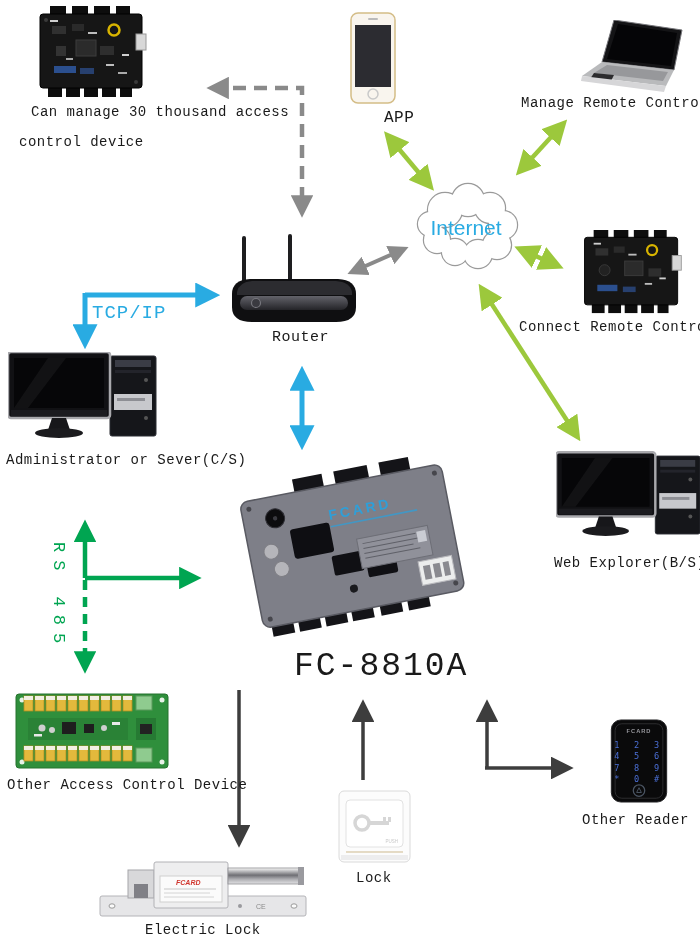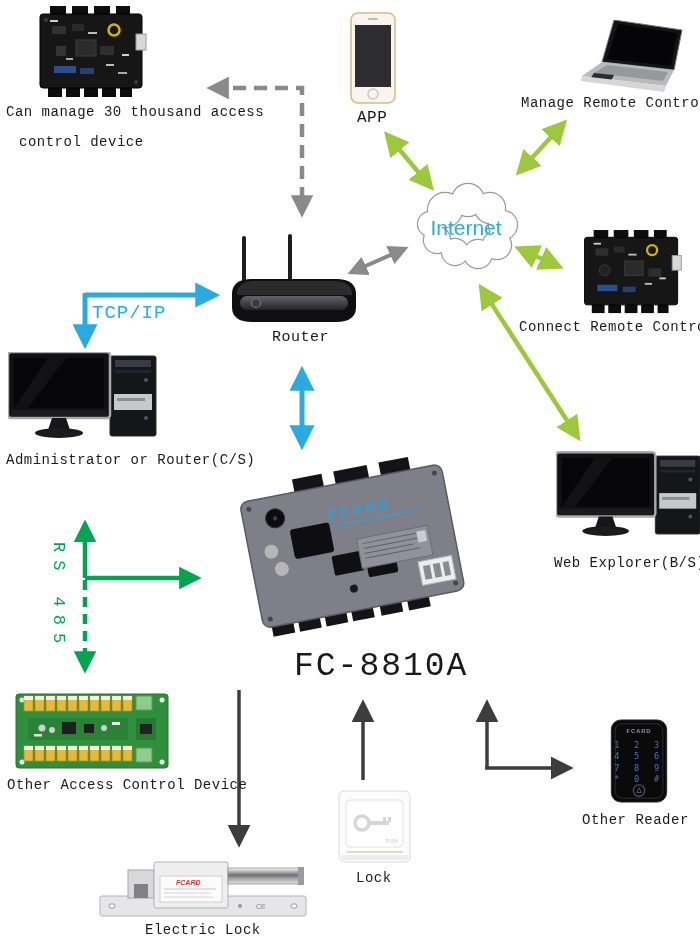--- a/index.html
+++ b/index.html
@@ -1,21 +1,21 @@
 <!DOCTYPE html>
 <html style="--cyan: #29abe2; --lime: #9cc83c; --green: #00a551; --gray: #8a8a8a; --dark: #3d3d3d; --label: #1a1a1a;"><head>
 <meta charset="utf-8">
 <style>
   html,body{margin:0;padding:0;background:#fff;}
   #stage{position:relative;width:700px;height:948px;background:#fff;overflow:hidden;
          font-family:"Liberation Mono","DejaVu Sans Mono",monospace;}
   .dev{position:absolute;z-index:2;}
   .lbl{position:absolute;z-index:3;color:var(--label,#1a1a1a);font-size:14px;white-space:pre;letter-spacing:0.5px;}
   .lbl-lg{font-size:15px;}
-  .lbl-app{font-size:16px;}
+  .lbl-app{font-size:16px;margin-left:27px;}
   .lbl-model{font-size:33px;letter-spacing:2px;text-align:right;}
   .lbl-cyan{color:var(--cyan);font-size:19px;letter-spacing:1px;}
   .lbl-rs{color:var(--green);font-size:17px;letter-spacing:8px;transform:rotate(90deg);transform-origin:0 0;}
   #arrows{position:absolute;left:0;top:0;z-index:1;pointer-events:none;}
   .ln{fill:none;}
   .st-gray{stroke:var(--gray);}  .fl-gray{fill:var(--gray);}
   .st-cyan{stroke:var(--cyan);}  .fl-cyan{fill:var(--cyan);}
   .st-lime{stroke:var(--lime);}  .fl-lime{fill:var(--lime);}
   .st-green{stroke:var(--green);}.fl-green{fill:var(--green);}
   .st-dark{stroke:var(--dark);}  .fl-dark{fill:var(--dark);}
@@ -349,28 +349,28 @@
     <text x="78" y="29" class="brand-lock">FCARD</text>
     <line x1="66" y1="33" x2="118" y2="33" stroke="#bbb" stroke-width="0.8"></line>
     <line x1="66" y1="37" x2="112" y2="37" stroke="#ccc" stroke-width="0.8"></line>
     <line x1="66" y1="41" x2="116" y2="41" stroke="#ccc" stroke-width="0.8"></line>
     <rect x="130" y="12" width="72" height="16" fill="url(#chrome)" stroke="#8e8e92" stroke-width="0.8"></rect>
     <rect x="200" y="11" width="6" height="18" fill="#9a9a9f"></rect>
     <circle cx="142" cy="50" r="2" fill="#9a9a9e"></circle>
     <text x="158" y="53" class="ce-gray">CE</text>
   </svg>
 
-  <div class="lbl" style="left:6px;top:104px">Can manage 30 thousand access</div>
+  <div class="lbl" style="left:31px;top:104px">Can manage 30 thousand access</div>
   <div class="lbl" style="left:19px;top:134px">control device</div>
   <div class="lbl lbl-app" style="left:357px;top:109px">APP</div>
   <div class="lbl" style="left:521px;top:95px">Manage Remote Control</div>
   <div class="lbl" style="left:519px;top:319px">Connect Remote Control</div>
   <div class="lbl lbl-lg" style="left:272px;top:329px">Router</div>
   <div class="lbl lbl-cyan" style="left:92px;top:302px">TCP/IP</div>
-  <div class="lbl" style="left:6px;top:452px">Administrator or Router(C/S)</div>
+  <div class="lbl" style="left:6px;top:452px">Administrator or Sever(C/S)</div>
   <div class="lbl lbl-rs" style="left:68px;top:542px">RS 485</div>
   <div class="lbl lbl-model" style="left:294px;top:648px">FC-8810A</div>
   <div class="lbl" style="left:554px;top:555px">Web Explorer(B/S)</div>
   <div class="lbl" style="left:7px;top:777px">Other Access Control Device</div>
   <div class="lbl" style="left:356px;top:870px">Lock</div>
   <div class="lbl" style="left:582px;top:812px">Other Reader</div>
   <div class="lbl" style="left:145px;top:922px">Electric Lock</div>
 
 </div>
 

